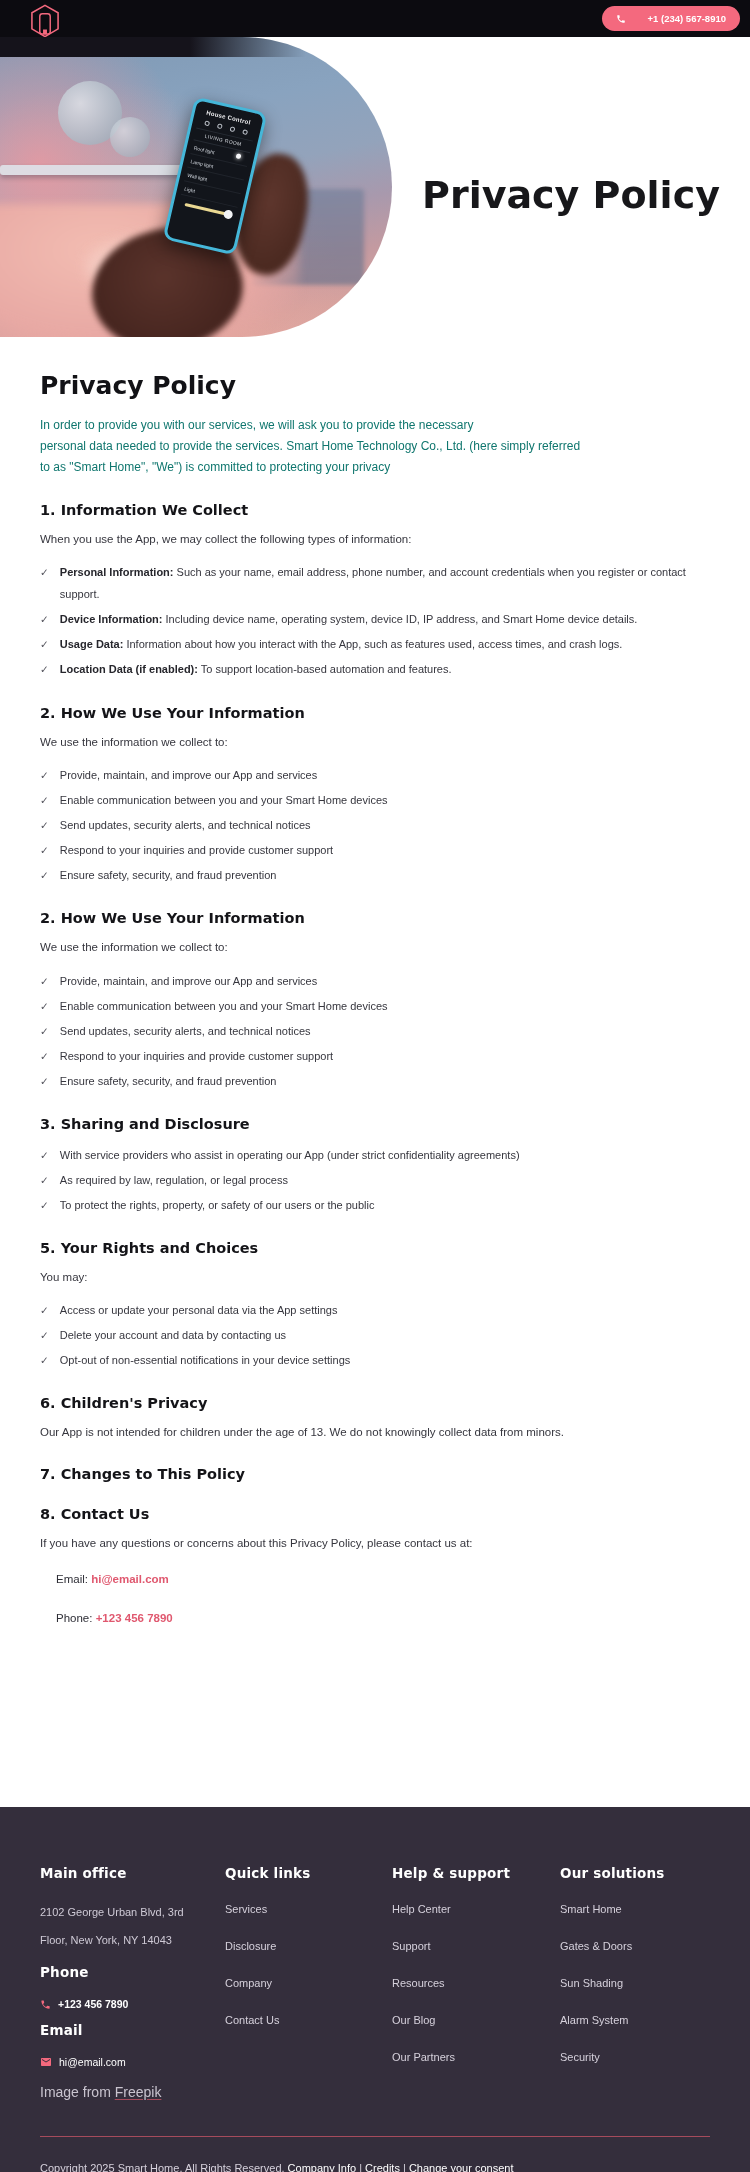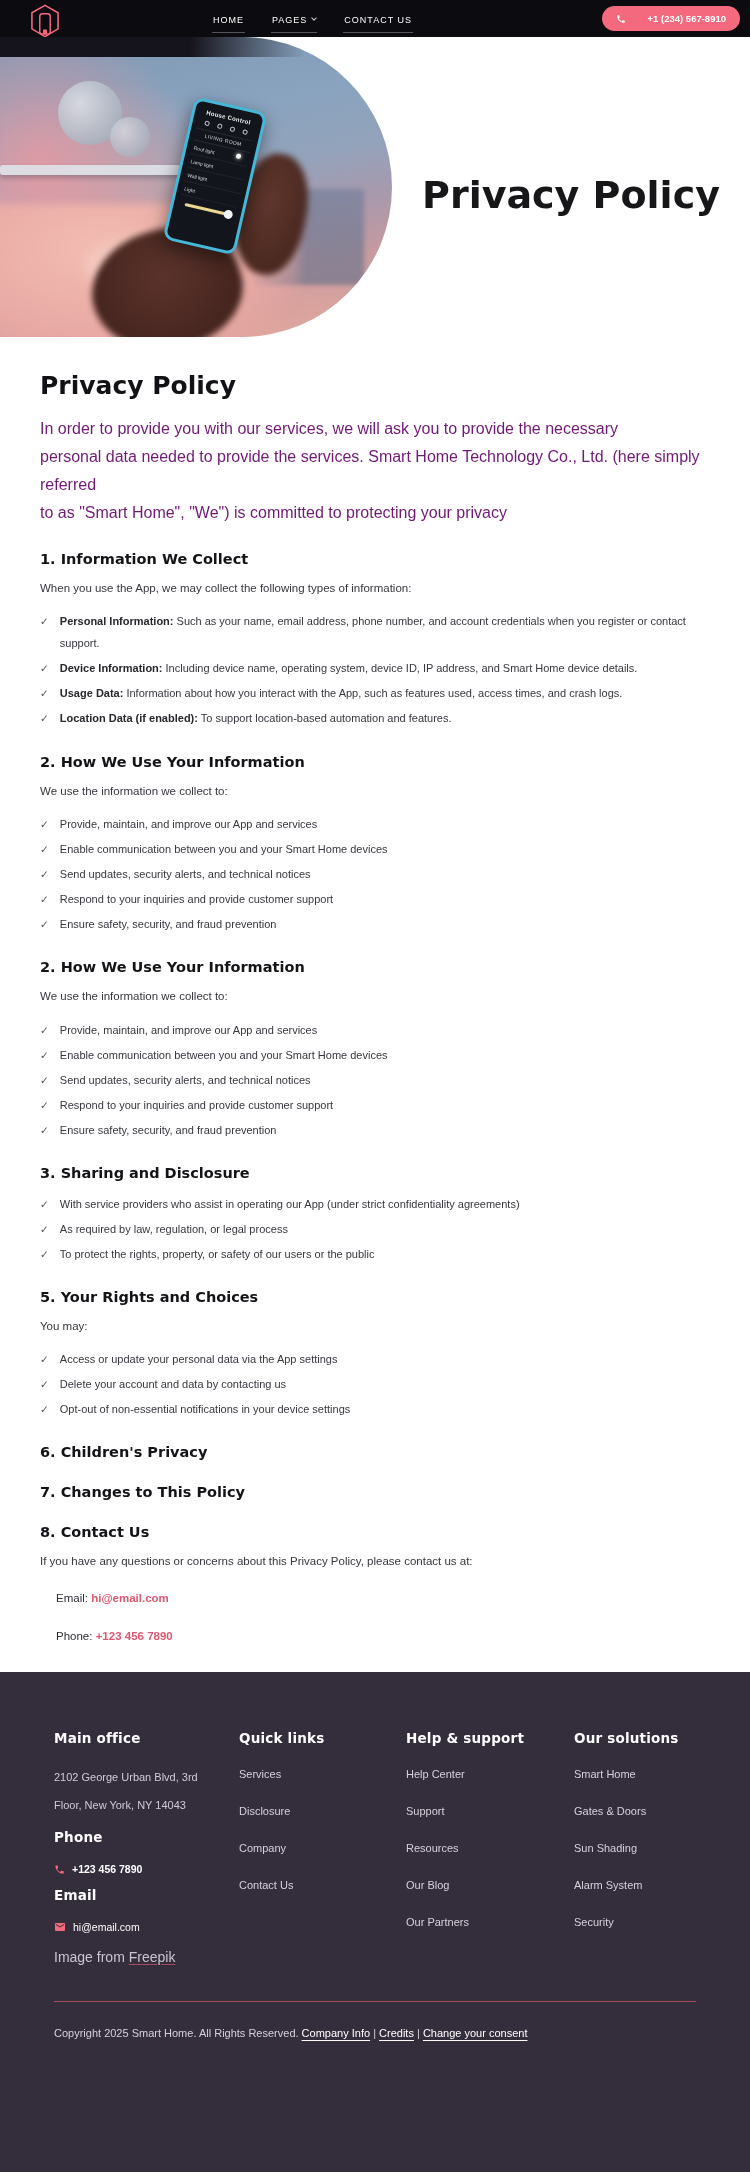--- a/index.html
+++ b/index.html
@@ -58,34 +58,34 @@
   .pp-row{font-size:5px;color:#cdd2d9;padding:4px 2px 3px;border-bottom:1px solid #20242b;position:relative}
   .pp-bulb{position:absolute;right:8px;top:3px;width:5px;height:5px;border-radius:50%;background:#f5f6f8;box-shadow:0 0 4px #fff}
   .pp-slider{margin:7px auto 0;height:3px;width:78%;background:#ead892;border-radius:2px;position:relative}
   .pp-knob{position:absolute;right:-3px;top:-3px;width:9px;height:9px;background:#f2f3f5;border-radius:50%}
   .hero-title{position:absolute;left:392px;right:0;top:0;bottom:0;display:flex;align-items:center;justify-content:center;
               padding-top:16px;margin:0;font-family:"DejaVu Sans",sans-serif;font-weight:bold;font-size:38px;color:var(--ink)}
 
   
   .article{padding:34px 40px 0;flex:none}
   .article h2{font-family:"DejaVu Sans",sans-serif;font-size:25px;margin:0 0 15px;color:#121216}
-  .intro{font-size:16px;line-height:1.75;color:#701a75;white-space:pre-line;margin:0 0 0}
+  .intro{font-size:12px;line-height:1.75;color:#0f766e;white-space:pre-line;margin:0 0 0}
   .psec{margin-top:24px}
   .psec h3{font-family:"DejaVu Sans",sans-serif;font-size:14.5px;margin:0 0 12px;color:#141418}
   .lead{font-size:11.5px;color:var(--body);margin:0 0 13px;line-height:1.6;white-space:pre-line}
   .plist{list-style:none;margin:0 0 10px;padding:0}
   .plist li{display:flex;gap:11px;font-size:11px;color:var(--body);line-height:2;margin-bottom:3px}
   .check{color:#54545d;font-size:10.5px;line-height:2.1;flex:none}
   .txt{white-space:pre-line}
   b{font-weight:bold;color:#26262c}
   .contact-line{font-size:11.5px;margin:16px;line-height:1.95;color:#2e2e36}
   .pink-link{color:var(--link);font-weight:bold;text-decoration:none}
 
   
-  footer{margin-top:auto;background:var(--footer-bg);height:500px;padding:58px 54px 0;color:#d3ced9;flex:none}
+  footer{margin-top:auto;background:var(--footer-bg);height:365px;padding:58px 40px 0;color:#d3ced9;flex:none}
   .f-grid{display:grid;grid-template-columns:185px 167px 168px 1fr}
   .f-col h4{color:#fff;font-family:"DejaVu Sans",sans-serif;font-size:13.5px;font-weight:bold;margin:0 0 18px;letter-spacing:.2px}
   .f-col h4.sub{margin-top:10px}
   .f-addr{font-size:11px;line-height:2.5;margin:0 0 8px;white-space:pre-line;color:#cfcad6;font-style:normal}
   .f-ico-line{display:flex;align-items:center;gap:7px;margin:0 0 12px;text-decoration:none}
   .f-ico-line .val{color:#fff;font-size:10.5px}
   .f-ico-line.bold .val{font-weight:bold}
   .f-credit{font-size:14px;color:#c9c4cf;margin:16px 0 0}
   .f-credit a{color:inherit;text-decoration:underline;text-decoration-color:var(--divider);text-underline-offset:2px}
   .f-links{list-style:none;margin:4px 0 0;padding:0}
@@ -101,32 +101,20 @@
 <div class="page">
 
   <header>
     <a class="logo" href="#">
       <svg viewBox="0 0 48 52" width="34" height="34">
         <path d="M24 2 44 13.5 44 38 24 50 4 38 4 13.5 Z" fill="none" stroke="#f4697e" stroke-width="2.4"></path>
         <rect x="16" y="15" width="16" height="31" rx="4" fill="none" stroke="#f4697e" stroke-width="2.2"></rect>
         <rect x="21" y="39" width="6" height="7" fill="#f4697e"></rect>
       </svg>
     </a>
-    <nav id="main-nav">
-        <a class="nav-link" href="#">
-          <span>HOME</span>
-        </a>
-        <a class="nav-link" href="#">
-          <span>PAGES</span>
-          <i class="chev"></i>
-        </a>
-        <a class="nav-link" href="#">
-          <span>CONTACT US</span>
-        </a>
-      </nav>
     <a class="phone-btn" href="#">
       <svg width="10" height="10" viewBox="0 0 24 24">
         <path fill="#fff" d="M6.62 10.79c1.44 2.83 3.76 5.14 6.59 6.59l2.2-2.21c.27-.27.67-.36 1.02-.24 1.12.37 2.33.57 3.57.57.55 0 1 .45 1 1V20c0 .55-.45 1-1 1-9.39 0-17-7.61-17-17 0-.55.45-1 1-1h3.5c.55 0 1 .45 1 1 0 1.25.2 2.45.57 3.57.11.35.03.74-.25 1.02l-2.2 2.2z"></path>
       </svg>
       <span>+1 (234) 567-8910</span>
     </a>
   </header>
 
   <section class="hero">
     <div class="hero-img">
@@ -273,20 +261,21 @@
               <span class="txt"><span>Delete your account and data by contacting us</span></span>
             </li>
             <li>
               <span class="check">✓</span>
               <span class="txt"><span>Opt-out of non-essential notifications in your device settings</span></span>
             </li>
           </ul>
         </section>
         <section class="psec">
           <h3>6. Children's Privacy</h3>
+          <p class="lead"><span>Our App is not intended for children under the age of 13. We do not knowingly collect data from minors.</span></p>
         </section>
         <section class="psec">
           <h3>7. Changes to This Policy</h3>
         </section>
         <section class="psec">
           <h3>8. Contact Us</h3>
           <p class="lead"><span>If you have any questions or concerns about this Privacy Policy, please contact us at:</span></p>
           <p class="contact-line"><span>Email: </span><a class="pink-link" href="#">hi@email.com</a></p>
           <p class="contact-line"><span>Phone: </span><a class="pink-link" href="#">+123 456 7890</a></p>
         </section>

